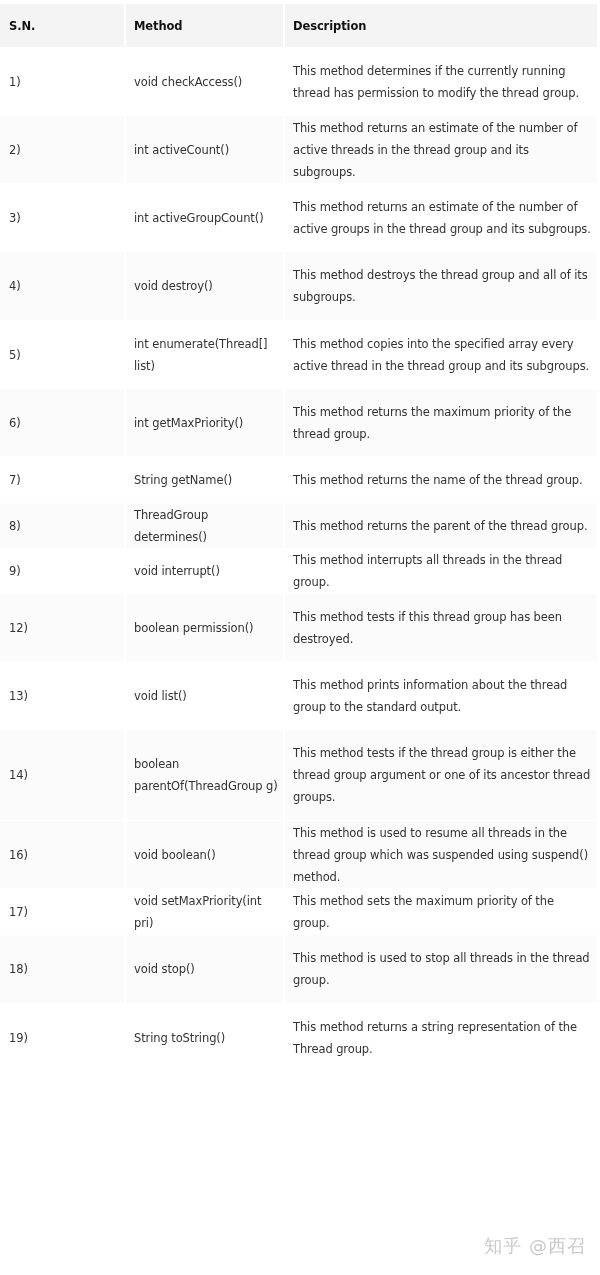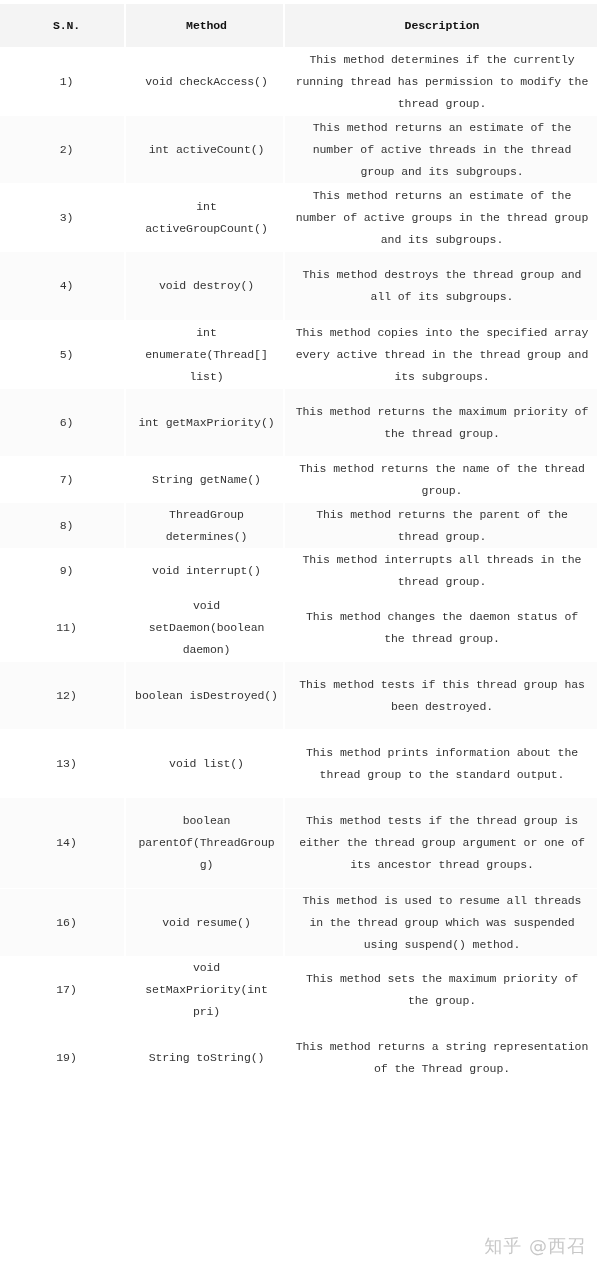--- a/index.html
+++ b/index.html
@@ -19,27 +19,26 @@
       position: absolute;
       left: 0;
       top: 3px;
       width: 597px;
       border-collapse: separate;
       border-spacing: 2px 1px;
       margin-left: -2px;
       table-layout: fixed;
     }
     .table th, .table td {
-      text-align: center;
+      text-align: left;
       vertical-align: middle;
       font-size: 11.5px;
       line-height: 22px;
       padding: 0;
       letter-spacing: -0.1px;
-      font-family: Liberation Mono, monospace;
     }
     .table th {
       background: #f4f4f4;
       font-weight: bold;
       color: #111111;
       height: 43px;
       font-size: 11.5px;
     }
     .col-sn { width: 124px; }
     .col-method { width: 157px; }
@@ -115,49 +114,49 @@
     <tr class="even" style="height:45px">
       <td class="c1">8)</td>
       <td class="c2">ThreadGroup determines()</td>
       <td class="c3">This method returns the parent of the thread group.</td>
     </tr>
     <tr class="odd" style="height:44px">
       <td class="c1">9)</td>
       <td class="c2">void interrupt()</td>
       <td class="c3">This method interrupts all threads in the thread group.</td>
     </tr>
-    <tr class="odd" style="height:67px">
-      <td class="c1">11)</td>
-      <td class="c2">void setDaemon(boolean daemon)</td>
-      <td class="c3">This method changes the daemon status of the thread group.</td>
-    </tr>
     <tr class="even" style="height:67px">
       <td class="c1">12)</td>
-      <td class="c2">boolean isDestroyed()</td>
+      <td class="c2">boolean permission()</td>
       <td class="c3">This method tests if this thread group has been destroyed.</td>
     </tr>
     <tr class="odd" style="height:67px">
       <td class="c1">13)</td>
       <td class="c2">void list()</td>
       <td class="c3">This method prints information about the thread group to the standard output.</td>
     </tr>
     <tr class="even" style="height:90px">
       <td class="c1">14)</td>
       <td class="c2">boolean parentOf(ThreadGroup g)</td>
       <td class="c3">This method tests if the thread group is either the thread group argument or one of its ancestor thread groups.</td>
     </tr>
     <tr class="even" style="height:67px">
       <td class="c1">16)</td>
-      <td class="c2">void resume()</td>
+      <td class="c2">void boolean()</td>
       <td class="c3">This method is used to resume all threads in the thread group which was suspended using suspend() method.</td>
     </tr>
     <tr class="odd" style="height:45px">
       <td class="c1">17)</td>
       <td class="c2">void setMaxPriority(int pri)</td>
       <td class="c3">This method sets the maximum priority of the group.</td>
+    </tr>
+    <tr class="even" style="height:68px">
+      <td class="c1">18)</td>
+      <td class="c2">void stop()</td>
+      <td class="c3">This method is used to stop all threads in the thread group.</td>
     </tr>
     <tr class="odd" style="height:67px">
       <td class="c1">19)</td>
       <td class="c2">String toString()</td>
       <td class="c3">This method returns a string representation of the Thread group.</td>
     </tr>
   </tbody>
 </table>
 
 <div class="watermark">知乎 @西召</div>

